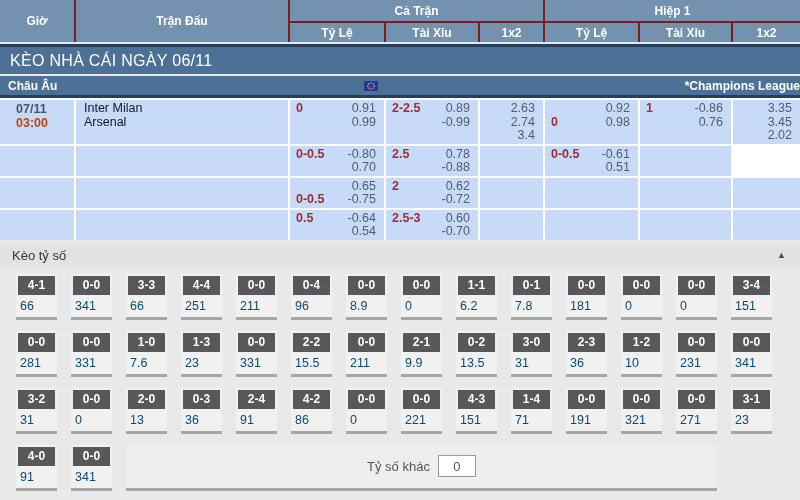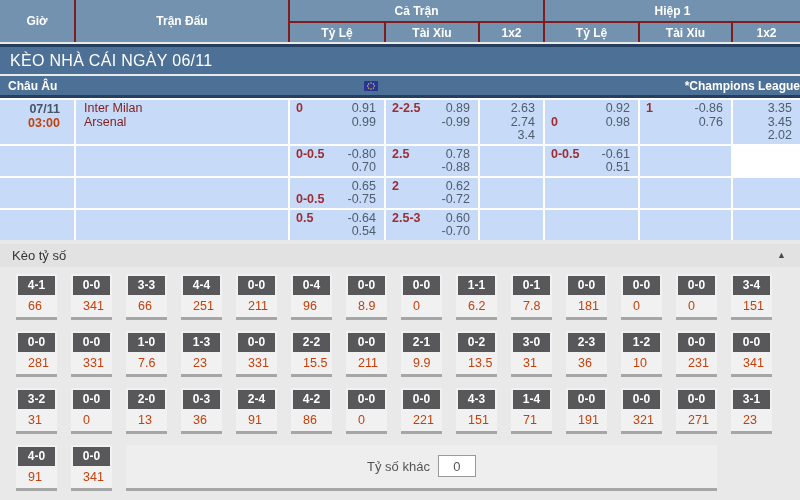--- a/index.html
+++ b/index.html
@@ -23,42 +23,42 @@
                gap:5px; padding-left:8px;justify-content:space-between; }
   .flag{ display:inline-flex; }
 
   #match-rows{ display:flex; flex-direction:column; gap:2px; background:#fff; padding-top:2px; }
   .m-row{ display:grid; grid-template-columns:74px 212px 94px 92px 63px 93px 91px 67px; gap:2px; background:#fff; }
   .m-row-0 .cell{ min-height:42px; }
   .m-row-1 .cell{ min-height:29px; }
   .m-row-2 .cell{ min-height:27px; }
   .m-row-3 .cell{ min-height:27px; }
   .cell{ background:#c7dbf8; font-size:12.5px; }
-  .time-cell{ text-align:right; padding:2px 14px 0 0; font-weight:bold; line-height:14px; }
+  .time-cell{ text-align:left; padding:2px 14px 0 16px; font-weight:bold; line-height:14px; }
   .m-date{ color:#44566a; }
   .m-time{ color:#c2410c; }
-  .teams-cell{ padding:2px 0 0 8px; color:#7f1d1d; }
+  .teams-cell{ padding:2px 0 0 8px; color:#0f172a; }
   .team{ line-height:13.5px; }
   .odds-cell{ padding:2px 8px 1px 6px; line-height:13.5px; }
   .oline{ display:flex; justify-content:space-between; }
   .olbl{ color:#9b2d33; font-weight:bold; }
   .oval{ color:#4f5d6d; margin-left:auto; }
   .x2line{ text-align:right; color:#4f5d6d; }
 
   
   .score-head{ margin-top:4px; height:23px; background:#e2e2e2; display:flex; align-items:center;
                justify-content:space-between; padding:0 14px 0 12px; font-size:13px; color:#333;
                cursor:pointer; }
   .caret{ font-size:9px; color:#4a4a4a; }
   #score-grid{ display:grid; grid-template-columns:repeat(14,41px); column-gap:14px; row-gap:11px;
                padding:7px 0 0 16px; background:#e9e9e9; }
   .s-cell{ background:#f1f1f1; border-bottom:3px solid #a6a6a6; height:46px; padding:2px; cursor:pointer; }
   .s-chip{ background:#58585a; color:#fff; font-weight:bold; font-size:12px; height:19px;
            display:flex; align-items:center; justify-content:center; }
-  .s-odds{ color:#c2410c; font-size:12.5px; padding:4px 0 0 2px;margin-left:8px; }
+  .s-odds{ color:#0c4a6e; font-size:12.5px; padding:4px 0 0 2px; }
   .s-other{ grid-row:4; grid-column:3/14; background:#eeeeee; border-bottom:3px solid #a6a6a6;
             display:flex; align-items:center; justify-content:center; gap:8px; font-size:13px; color:#555; }
   .s-other input{ width:38px; height:22px; border:1px solid #999; background:#fff; text-align:center;
                   font-size:13px; color:#555; }
 </style>
 </head>
 <body>
 
 <div class="page">
 

